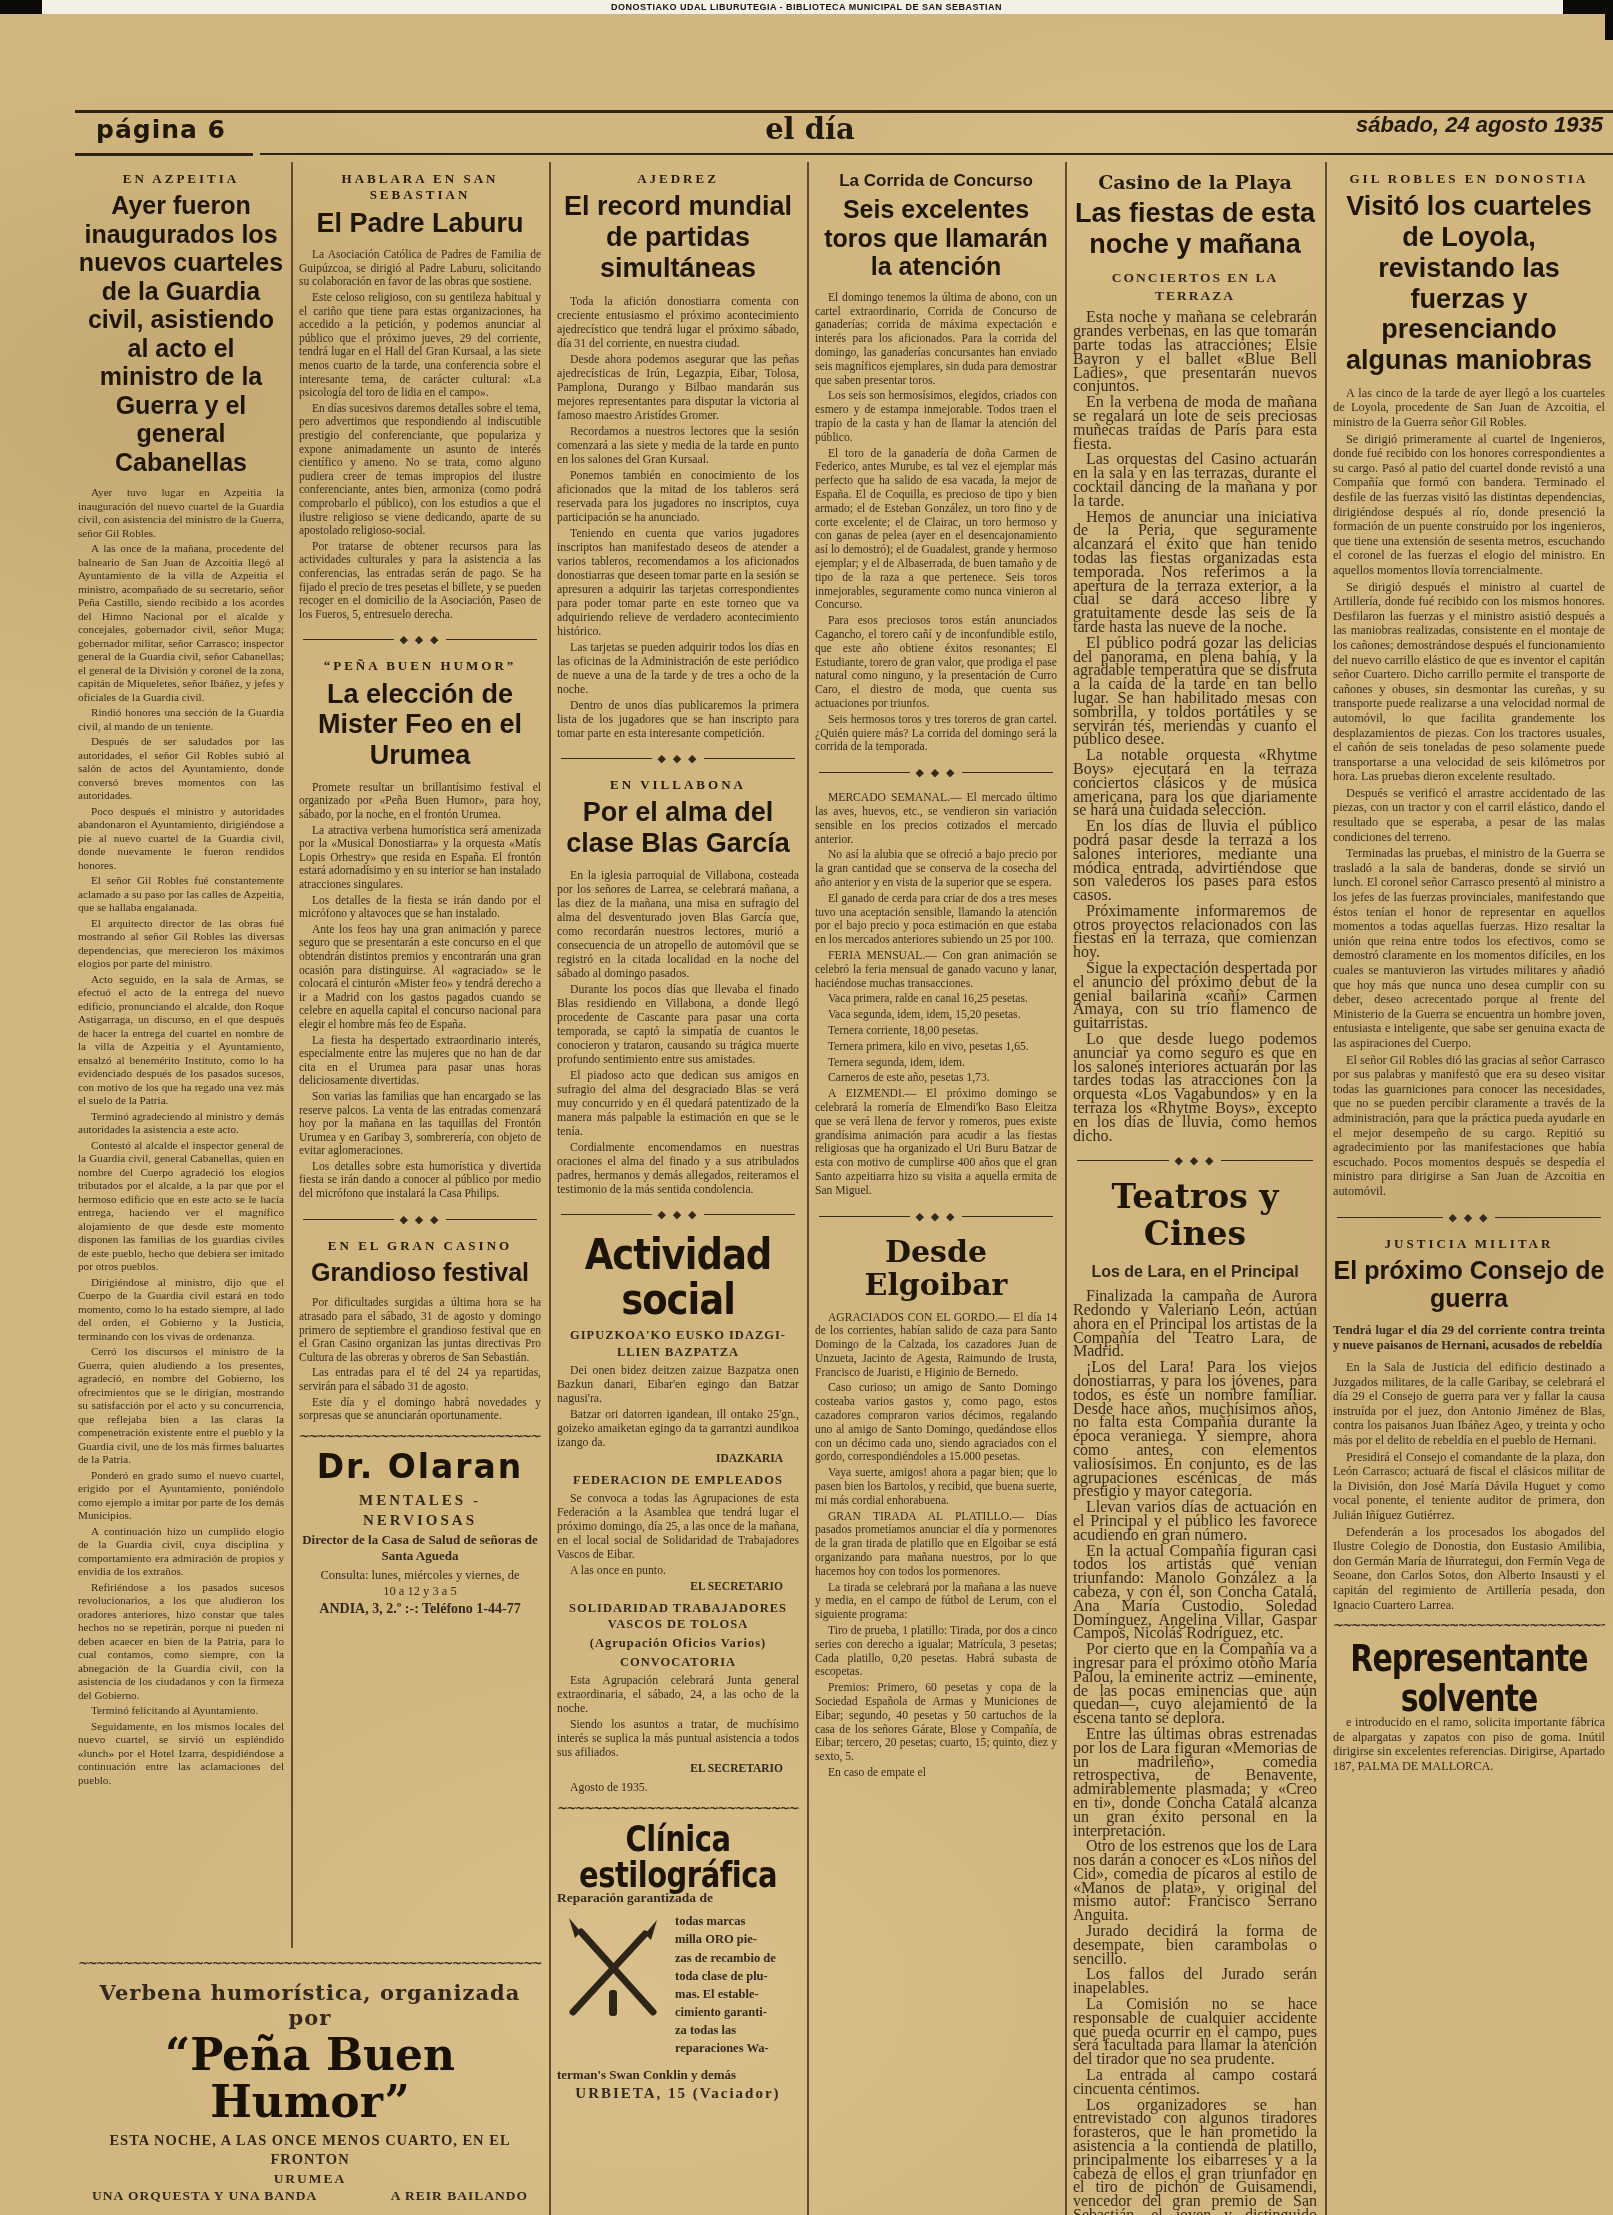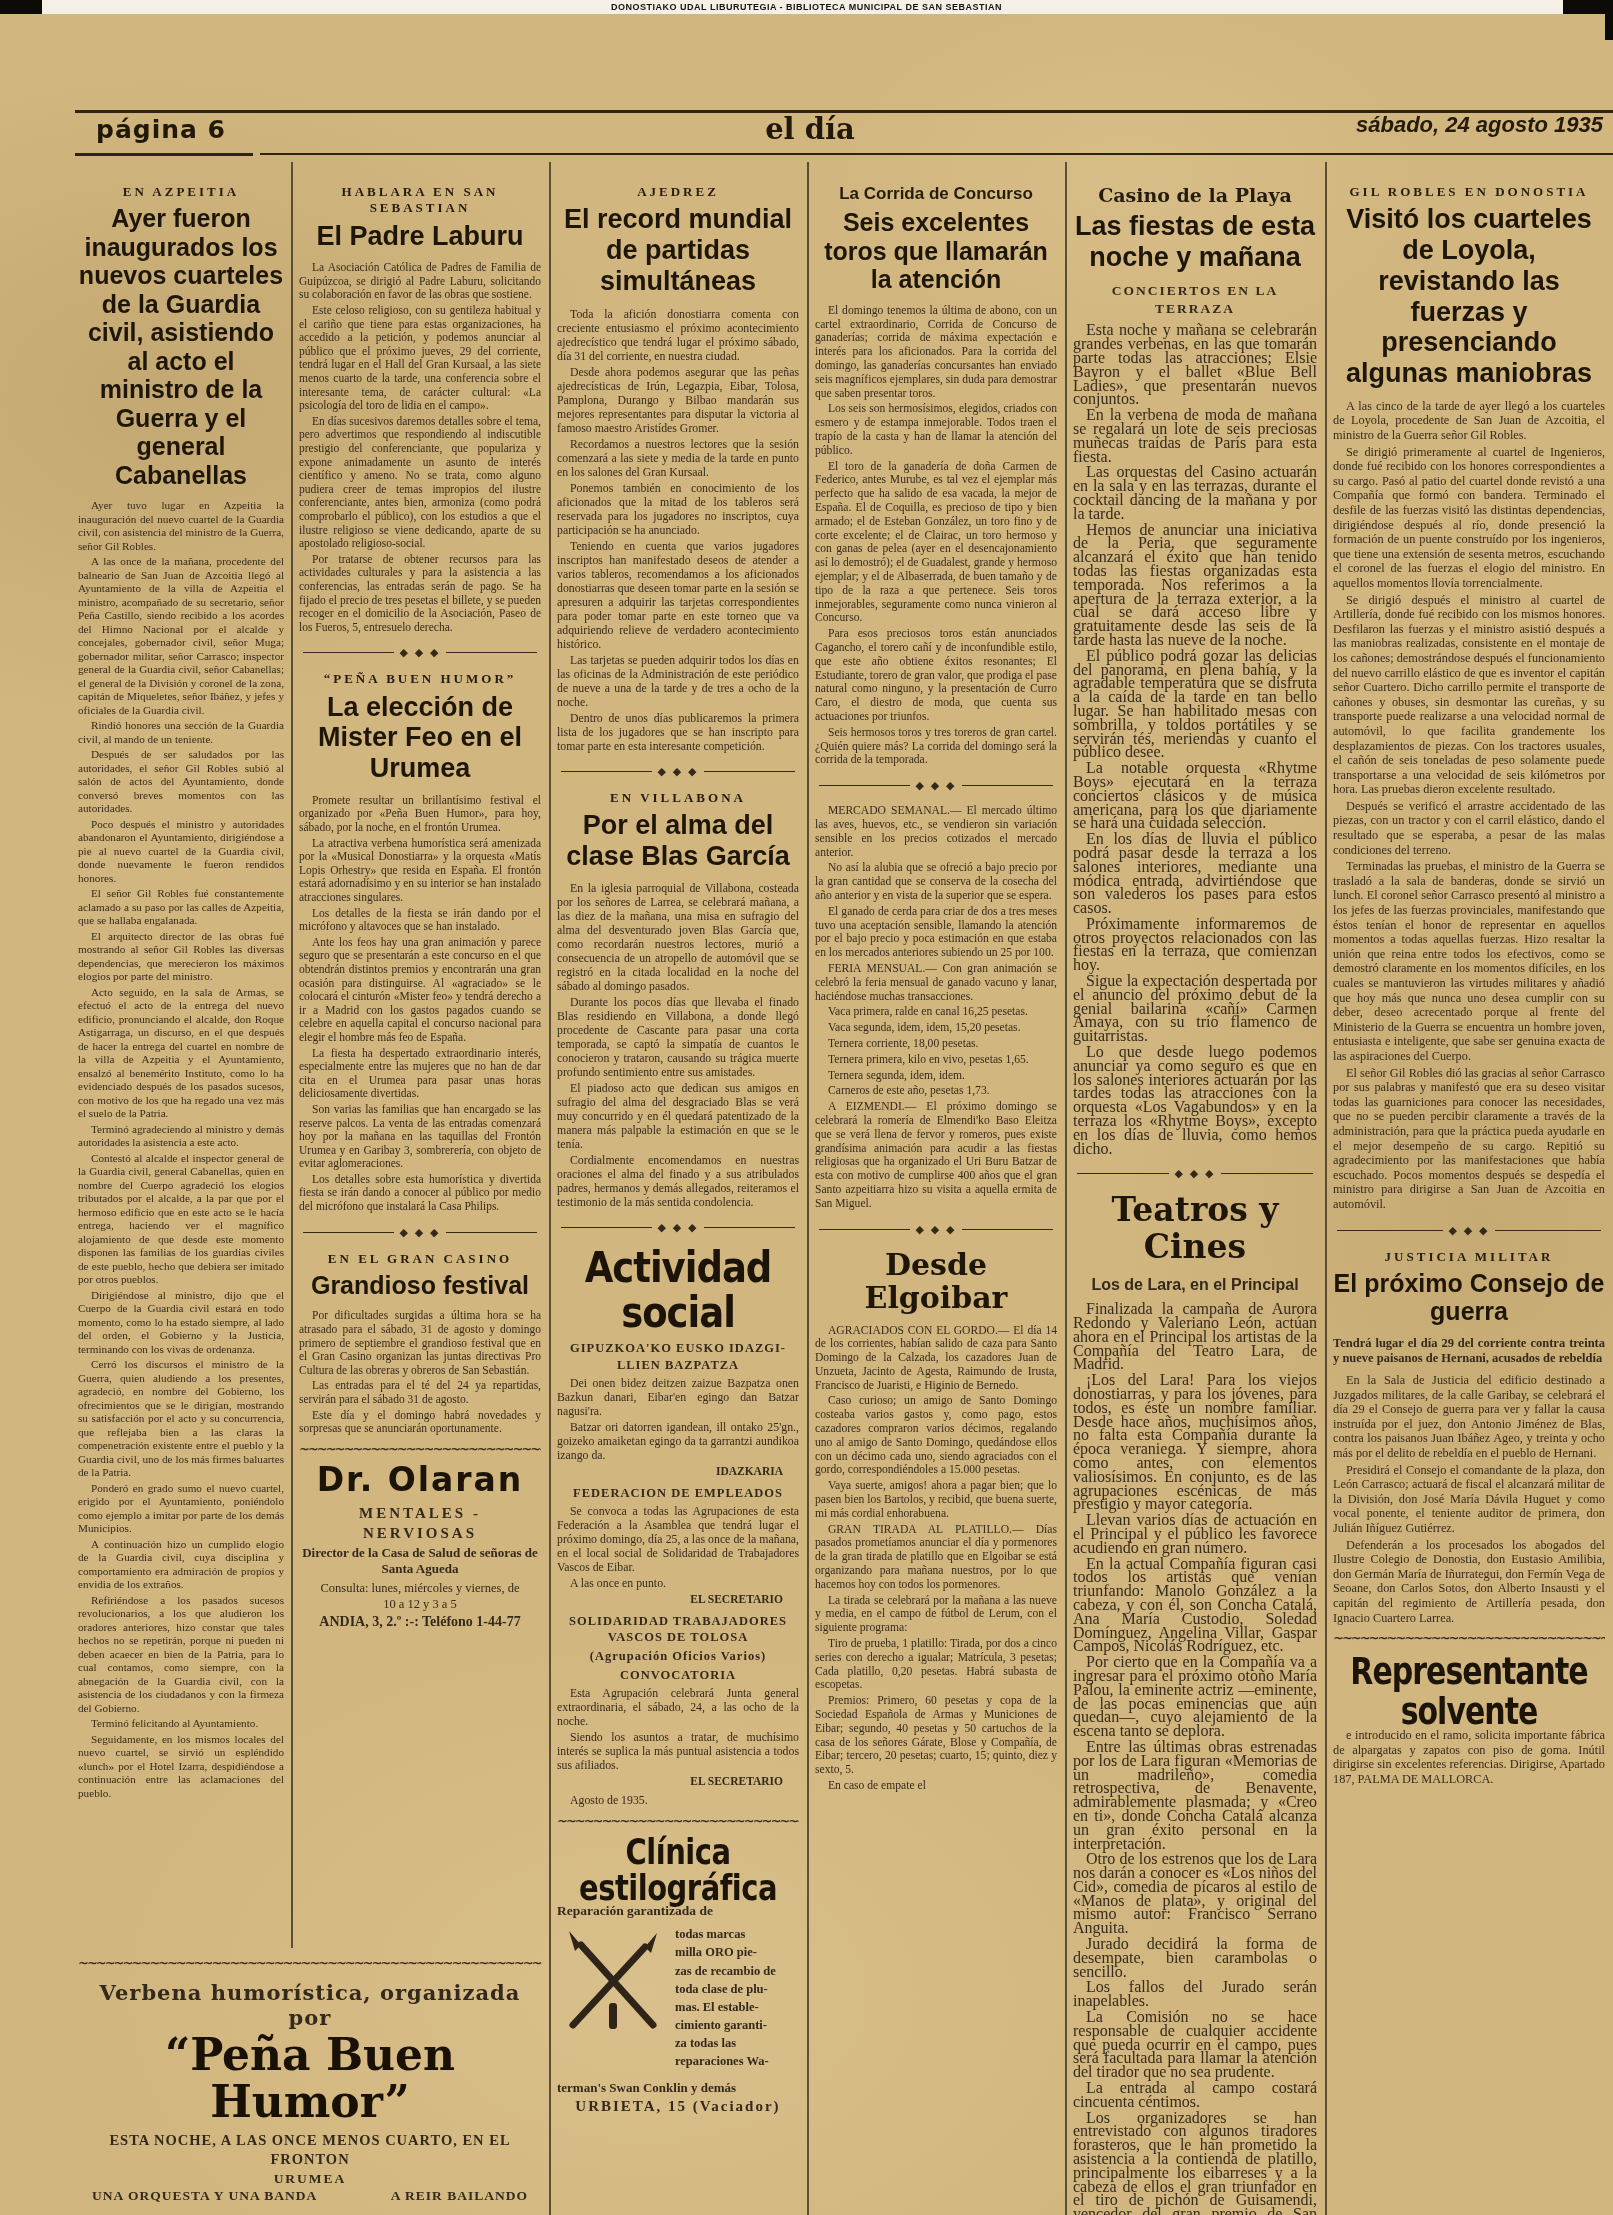--- a/index.html
+++ b/index.html
@@ -21,21 +21,21 @@
   .rule-h{position:absolute;background:#2e2416;}
   .rule-v{position:absolute;width:1.5px;background:rgba(54,42,24,.75);}
 
   .page-no{position:absolute;left:96px;top:117px;font:bold 25px/1 "DejaVu Sans",sans-serif;
        letter-spacing:1px;color:#201808;}
   .paper-title{position:absolute;left:700px;top:115px;width:220px;text-align:center;
        font:bold 29px/1 "DejaVu Serif",serif;color:#201808;}
   .issue-date{position:absolute;right:10px;top:114px;font:bold italic 22px/1 "Liberation Sans",sans-serif;
        font-style:italic;color:#241b0b;}
 
-  .col{position:absolute;top:176px;overflow:hidden;}
+  .col{position:absolute;top:163px;overflow:hidden;}
   .col p{margin:0 0 2px 0;text-indent:13px;text-align:justify;
        font-size:11.8px;line-height:14px;color:#352b1d;}
   #col1{left:78px;width:206px;height:1786px;} #col1 p{font-size:11.2px;line-height:13.5px;}
   #col2{left:299px;width:242px;height:1786px;} #col2 p{font-size:11.5px;line-height:13.6px;}
   #col3{left:557px;width:242px;height:2052px;}
   #col4{left:815px;width:242px;height:2052px;} #col4 p{font-size:11.6px;line-height:13.8px;}
   #col5{left:1073px;width:244px;height:2052px;} #col5 p{font-size:16px;line-height:13.8px;}
   #col6{left:1333px;width:272px;height:2052px;} #col6 p{font-size:12.3px;line-height:14.6px;}
 
   .kicker{text-align:center;font:bold 13px/1.25 "Liberation Serif",serif;letter-spacing:3px;
@@ -358,21 +358,21 @@
       <p>El señor Gil Robles dió las gracias al señor Carrasco por sus palabras y manifestó que era su deseo visitar todas las guarniciones para conocer las necesidades, que no se pueden percibir claramente a través de la administración, para que la práctica pueda ayudarle en el mejor desempeño de su cargo. Repitió su agradecimiento por las manifestaciones que había escuchado. Pocos momentos después se despedía el ministro para dirigirse a San Juan de Azcoitia en automóvil.</p>
     </div>
   <div class="orn">
       <span class="g"></span>
     </div>
   <div class="kicker">JUSTICIA  MILITAR</div>
   <div class="hl-sans">El próximo Consejo de guerra</div>
   <div class="lead-bold">Tendrá lugar el día 29 del corriente contra treinta y nueve paisanos de Hernani, acusados de rebeldía</div>
   <div>
       <p>En la Sala de Justicia del edificio destinado a Juzgados militares, de la calle Garibay, se celebrará el día 29 el Consejo de guerra para ver y fallar la causa instruída por el juez, don Antonio Jiménez de Blas, contra los paisanos Juan Ibáñez Ageo, y treinta y ocho más por el delito de rebeldía en el pueblo de Hernani.</p>
-      <p>Presidirá el Consejo el comandante de la plaza, don León Carrasco; actuará de fiscal el alcanzará militar de la División, don José María Dávila Huguet y como vocal ponente, el teniente auditor de primera, don Julián Iñíguez Gutiérrez.</p>
+      <p>Presidirá el Consejo el comandante de la plaza, don León Carrasco; actuará de fiscal el clásicos militar de la División, don José María Dávila Huguet y como vocal ponente, el teniente auditor de primera, don Julián Iñíguez Gutiérrez.</p>
       <p>Defenderán a los procesados los abogados del Ilustre Colegio de Donostia, don Eustasio Amilibia, don Germán María de Iñurrategui, don Fermín Vega de Seoane, don Carlos Sotos, don Alberto Insausti y el capitán del regimiento de Artillería pesada, don Ignacio Cuartero Larrea.</p>
     </div>
   <div class="wavy"></div>
   <div class="ad-rep">
     <div class="t">Representante solvente</div>
     <p>e introducido en el ramo, solicita importante fábrica de alpargatas y zapatos con piso de goma. Inútil dirigirse sin excelentes referencias. Dirigirse, Apartado 187, PALMA DE MALLORCA.</p>
   </div>
 </div>
 
 <div class="ad-verbena">

